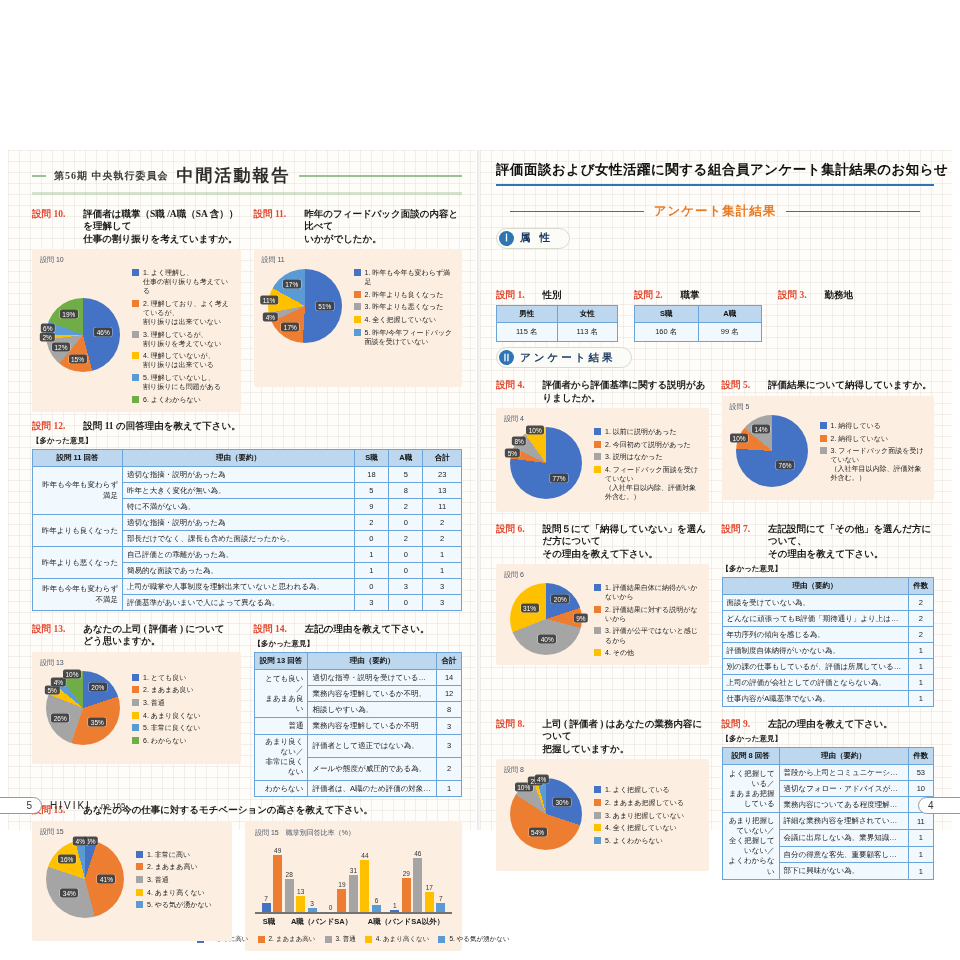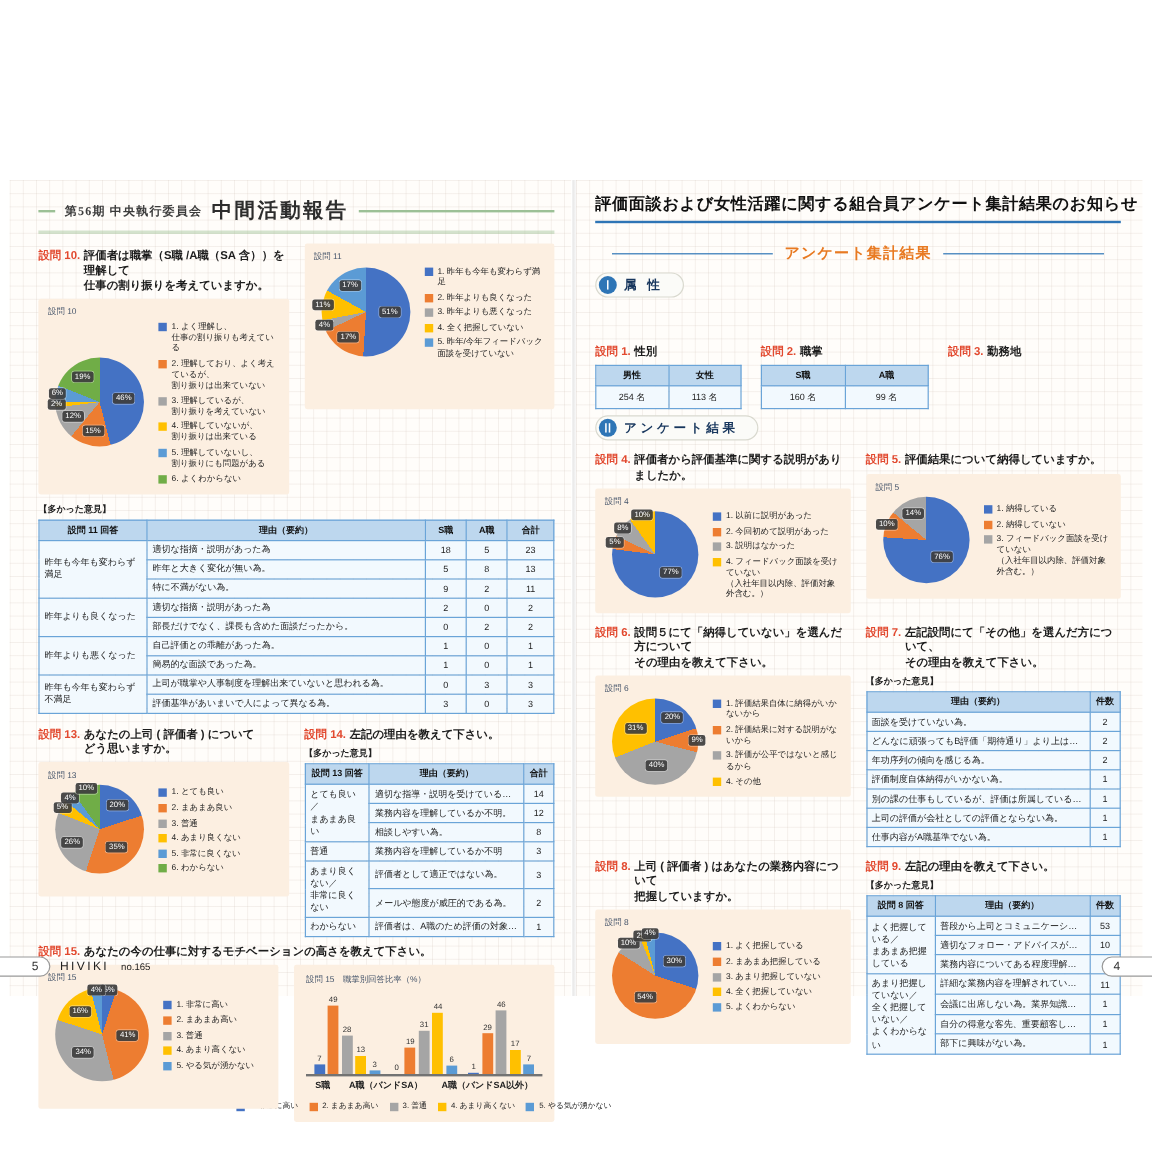--- a/index.html
+++ b/index.html
@@ -16,21 +16,21 @@
 
   
   .lp-header{display:flex;align-items:center;gap:8px;padding:14px 0 5px;border-bottom:3px solid rgba(160,196,150,.45);margin-bottom:8px;}
   .hline{height:2px;background:#9cc096;}
   .hline.short{width:14px;flex:none;}
   .hline.long{flex:1;}
   .lp-ed{font-family:"Liberation Serif",serif;font-size:10px;font-weight:bold;color:#3c3c3c;letter-spacing:1px;white-space:nowrap;}
   .lp-title{font-family:"Liberation Serif",serif;font-size:17px;font-weight:bold;color:#2d2d2d;letter-spacing:2px;white-space:nowrap;}
 
   
-  .q-head{display:flex;gap:3px;margin:5px 0 4px;align-items:flex-start;}
+  .q-head{display:flex;gap:18px;margin:5px 0 4px;align-items:flex-start;font-family:Liberation Serif, serif;}
   .q-label{color:#e2492f;font-weight:bold;font-size:9.5px;white-space:nowrap;line-height:1.3;}
   .q-title{font-weight:bold;font-size:9.5px;line-height:1.3;white-space:pre-line;color:#1c1c1c;}
   .q-note{font-weight:bold;font-size:7.5px;margin:1px 0 3px;color:#222;}
 
   .qrow{display:flex;gap:13px;}
   .qcol{flex:1;min-width:0;}
   .qcol-fixed1{flex:none;width:200px;}
   .qcol-fixed2{flex:1;min-width:0;}
 
   
@@ -60,41 +60,41 @@
   .bar-legend{display:flex;justify-content:center;gap:9px;margin-top:8px;}
   .bar-legend .lg-tx{white-space:nowrap;font-size:6.5px;}
 
   
   .dtable{border-collapse:collapse;width:100%;border:1.5px solid #5b9bd5;table-layout:fixed;}
   .dtable th{background:#bdd7ee;font-size:7.5px;font-weight:bold;border:1px solid #6aa4d8;padding:3px 2px;text-align:center;color:#111;}
   .dtable td{background:#f2f9fe;font-size:7.5px;border:1px solid #6aa4d8;padding:2.5px 4px;color:#222;
              overflow:hidden;text-overflow:ellipsis;white-space:nowrap;}
   .dtable td.num{text-align:center;}
   .dtable td.ctr{text-align:center;padding:4px 2px;}
-  .dtable td.grp{text-align:left;vertical-align:middle;white-space:normal;line-height:1.35;}
+  .dtable td.grp{text-align:right;vertical-align:middle;white-space:normal;line-height:1.35;}
 
   
   .rp-title{font-size:13.5px;font-weight:bold;letter-spacing:.5px;border-bottom:2.5px solid #2e75b6;
             padding:11px 0 5px;margin-bottom:8px;color:#101010;white-space:nowrap;}
   .intro-row{display:flex;gap:14px;margin-bottom:2px;}
   .intro-p{font-size:8.5px;line-height:1.62;flex:1;white-space:pre-line;color:#2c2c2c;}
   .aside{width:160px;flex:none;padding-top:2px;}
   .aside-note{font-size:8px;font-weight:bold;margin:2px 0 6px;color:#222;}
   .divider{display:flex;align-items:center;gap:10px;margin:9px 14px 7px;}
   .dline{flex:1;height:1.5px;background:#2e75b6;}
   .divider-label{color:#e87a22;font-weight:bold;font-size:12.5px;letter-spacing:1px;white-space:nowrap;}
   .badge-row{margin:5px 0 6px;}
   .badge-pill{display:inline-flex;align-items:center;gap:6px;background:#fbfbf8;border:1px solid #d9d9cf;
               border-radius:11px;padding:2px 16px 2px 2px;}
   .badge-num{width:15px;height:15px;border-radius:50%;background:#2e75b6;color:#fff;font-size:10px;
              font-weight:bold;display:flex;align-items:center;justify-content:center;font-family:"Liberation Serif",serif;}
   .badge-label{font-size:10.5px;font-weight:bold;color:#17365d;letter-spacing:3px;white-space:nowrap;}
   .attr-row{display:flex;gap:16px;margin-bottom:4px;margin-top:35px;}
   .attr1{width:122px;flex:none;}
-  .attr2{width:140px;flex:none;}
+  .attr2{width:128px;flex:none;}
   .attr3{flex:1;min-width:0;}
 
   
   .footer{position:absolute;top:797px;display:flex;align-items:center;gap:8px;}
   .footer-left{left:0;}
   .footer-right{right:0;}
   .pill{border:1.2px solid #999;background:#fff;height:17px;box-sizing:border-box;display:flex;align-items:center;
         font-size:10px;color:#333;border-radius:9px;}
   .pill-left{width:62px;margin-left:-20px;justify-content:flex-end;padding-right:9px;}
   .pill-right{width:62px;margin-right:-20px;justify-content:flex-start;padding-left:9px;}
@@ -161,20 +161,25 @@
                 </div>
                 <div class="lg-item">
                   <span class="sq" style="background: rgb(112, 173, 71);"></span>
                   <span class="lg-tx">6. よくわからない</span>
                 </div>
               </div>
             </div>
           </div>
       </div>
       <div class="qcol">
+        <div class="q-head">
+          <span class="q-label">設問 11.</span>
+          <span class="q-title">昨年のフィードバック面談の内容と比べて
+いかがでしたか。</span>
+        </div>
         <div class="chart-box" style="min-height:126px;">
             <div class="box-label">設問 11</div>
             <div class="pie-row">
               <div class="pie-wrap" style="height: 74px; width: 74px;">
                 <div class="pie" style="background: conic-gradient(rgb(68, 114, 196) 0deg, rgb(68, 114, 196) 183.6deg, rgb(237, 125, 49) 183.6deg, rgb(237, 125, 49) 244.8deg, rgb(165, 165, 165) 244.8deg, rgb(165, 165, 165) 259.2deg, rgb(255, 192, 0) 259.2deg, rgb(255, 192, 0) 298.8deg, rgb(91, 155, 213) 298.8deg, rgb(91, 155, 213) 360deg);"></div>
                 <span class="pct" style="left: 57.34px; top: 37.6392px;">51%</span>
                 <span class="pct" style="left: 22.858px; top: 57.8093px;">17%</span>
                 <span class="pct" style="left: 2.86658px; top: 48.0906px;">4%</span>
                 <span class="pct" style="left: 1.55187px; top: 31.3856px;">11%</span>
                 <span class="pct" style="left: 24.1925px; top: 15.3437px;">17%</span>
@@ -201,20 +206,24 @@
                   <span class="lg-tx">5. 昨年/今年フィードバック
 面談を受けていない</span>
                 </div>
               </div>
             </div>
           </div>
       </div>
     </div>
 
     <div style="margin-top:8px;">
+      <div class="q-head">
+        <span class="q-label">設問 12.</span>
+        <span class="q-title">設問 11 の回答理由を教えて下さい。</span>
+      </div>
       <div class="q-note">【多かった意見】</div>
       <div>
           <table class="dtable">
             <colgroup>
               <col style="width: 21%;">
               <col style="width: 54%;">
               <col style="width: 8%;">
               <col style="width: 8%;">
               <col style="width: 9%;">
             </colgroup>
@@ -575,21 +584,21 @@
         <div>
             <table class="dtable">
               <thead>
                 <tr>
                   <th>男性</th>
                   <th>女性</th>
                 </tr>
               </thead>
               <tbody>
                 <tr>
-                  <td class="ctr">254 名</td>
+                  <td class="ctr">115 名</td>
                   <td class="ctr">113 名</td>
                 </tr>
               </tbody>
             </table>
           </div>
       </div>
       <div class="attr2">
         <div class="q-head">
           <span class="q-label">設問 2.</span>
           <span class="q-title">職掌</span>

